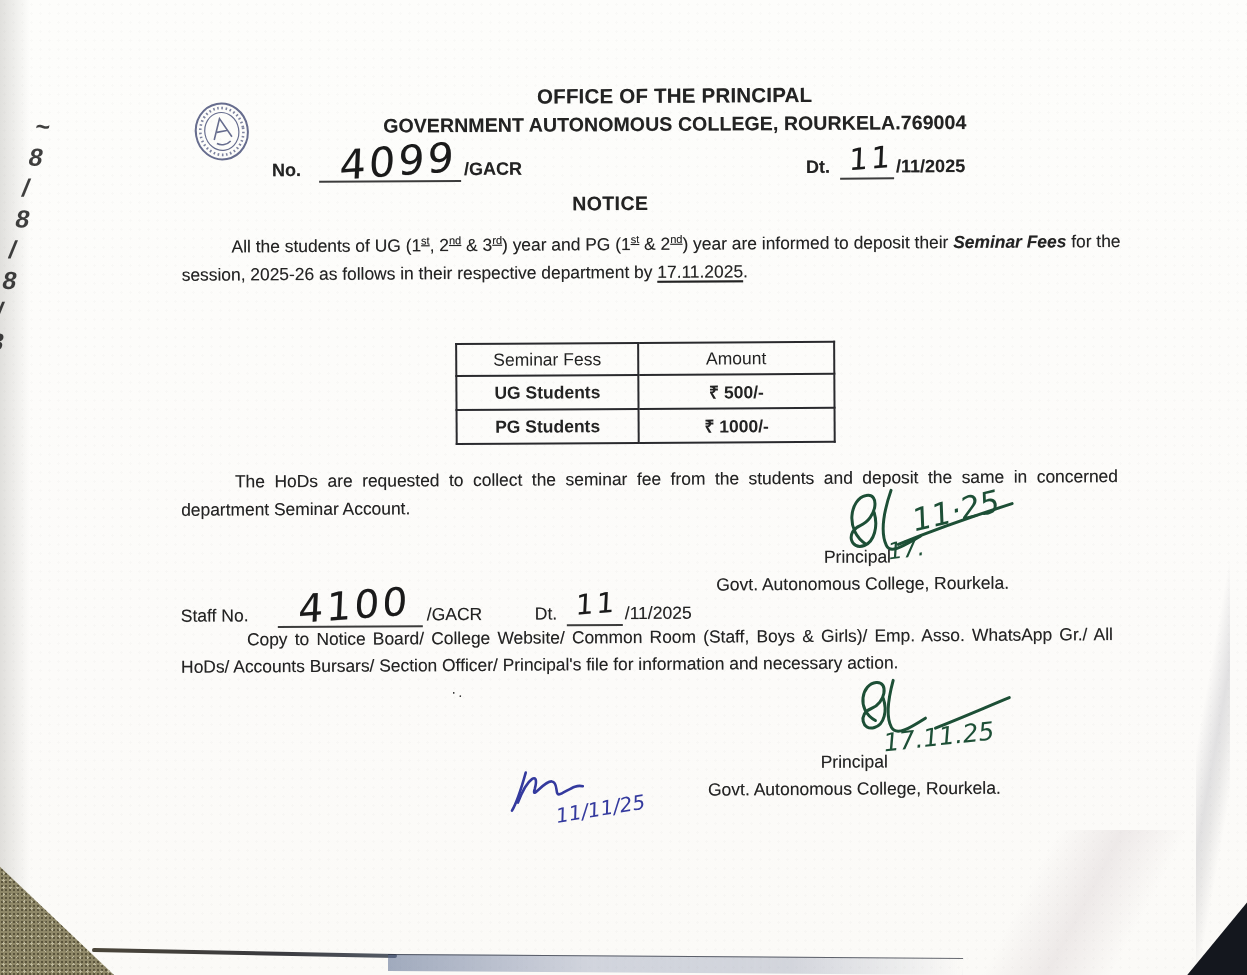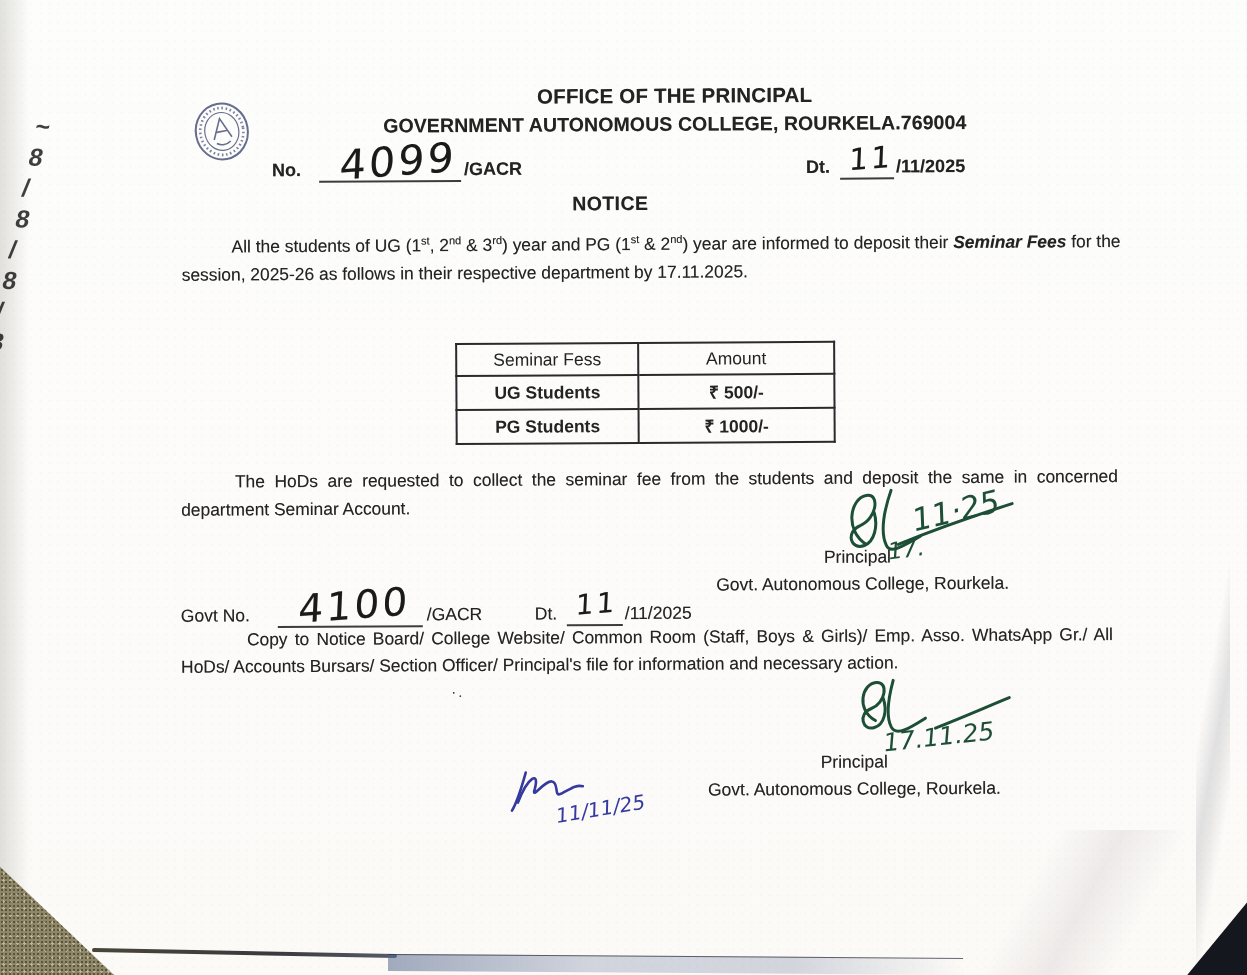--- a/index.html
+++ b/index.html
@@ -64,23 +64,23 @@
   .ref-line .lbl{position:absolute;top:8px;}
   .uline{position:absolute;border-bottom:2.3px solid #3c3c3c;height:28px;top:1px;}
   .hw{position:absolute;font-family:"DejaVu Sans",sans-serif;font-weight:400;color:#1a1a1a;
       transform:skewX(-7deg) rotate(-4deg);letter-spacing:3px;}
 
   .notice-heading{left:107px;top:192px;width:1010px;text-align:center;
     font-size:19.5px;font-weight:700;letter-spacing:.4px;}
 
   .para{font-size:17.4px;line-height:28px;text-align:justify;margin:0;}
   .body-para{left:183px;top:230px;width:939px;text-indent:50px;}
-  sup{font-size:11px;line-height:0;}
+  sup{font-size:11px;line-height:0;text-decoration:underline;}
   .bold{font-weight:700;font-style:italic;}
-  .deadline{text-decoration-thickness:1.6px;text-underline-offset:3px;}
+  .deadline{text-decoration:underline;text-decoration-thickness:1.6px;text-underline-offset:3px;}
 
   .fee-table{left:456px;top:342px;border-collapse:collapse;}
   .fee-table td,.fee-table th{border:2.4px solid #2a2a2e;text-align:center;
     font-size:17.5px;color:#232323;}
   .fee-table th{width:178px;font-weight:400;height:28px;}
   .fee-table th.amt{width:192px;}
   .fee-table td{font-weight:700;height:30px;}
 
   .hod-para{left:181px;top:465px;width:937px;text-indent:54px;}
 
@@ -182,21 +182,21 @@
         <path d="M63,6 C56,26 52,48 58,61 C62,70 74,62 92,52"></path>
         <path d="M70,60 C105,46 152,30 184,20"></path>
       </g>
       <text x="86" y="44" font-size="31" fill="#1d4f36" transform="rotate(-13 100 42)">11·25</text>
       <text x="60" y="74" font-size="23" fill="#1d4f36" transform="rotate(-7 70 70)">17.</text>
     </svg>
     <div class="abs sig-role doc-text" style="left:782px;top:548px;width:150px">Principal</div>
     <div class="abs sig-org doc-text" style="left:672px;top:575px;width:380px">Govt. Autonomous College, Rourkela.</div>
 
     <div class="abs memo-line doc-text">
-      <span class="lbl" style="left:180px">Govt No.</span>
+      <span class="lbl" style="left:180px">Staff No.</span>
       <span class="uline" style="left:277px;width:145px"></span>
       <span class="hw" style="left:298px;top:-14px;font-size:39px">4100</span>
       <span class="lbl" style="left:426px">/GACR</span>
       <span class="lbl" style="left:534px">Dt.</span>
       <span class="uline" style="left:566px;width:56px"></span>
       <span class="hw" style="left:575px;top:-8px;font-size:28px">11</span>
       <span class="lbl" style="left:624px">/11/2025</span>
     </div>
 
     <p class="abs para copy-para doc-text">Copy to Notice Board/ College Website/ Common Room (Staff, Boys &amp; Girls)/ Emp. Asso. WhatsApp Gr./ All HoDs/ Accounts Bursars/ Section Officer/ Principal's file for information and necessary action.</p>

